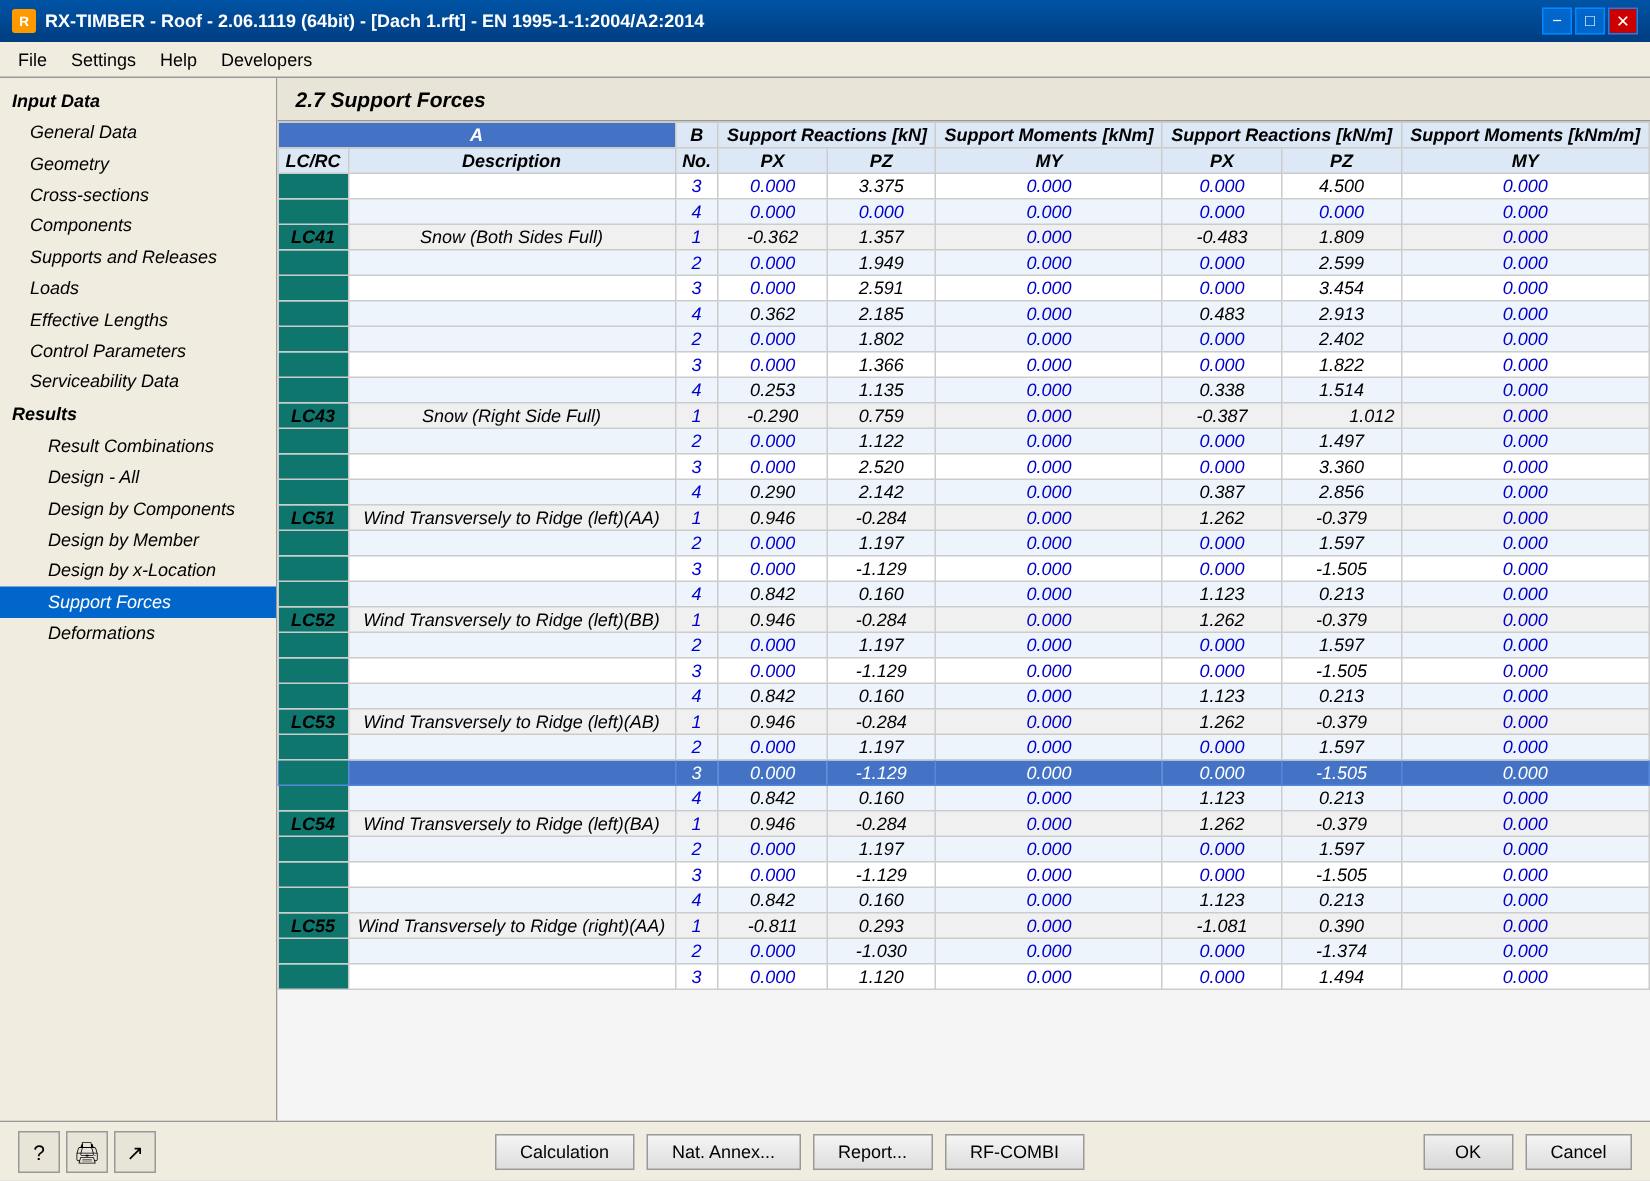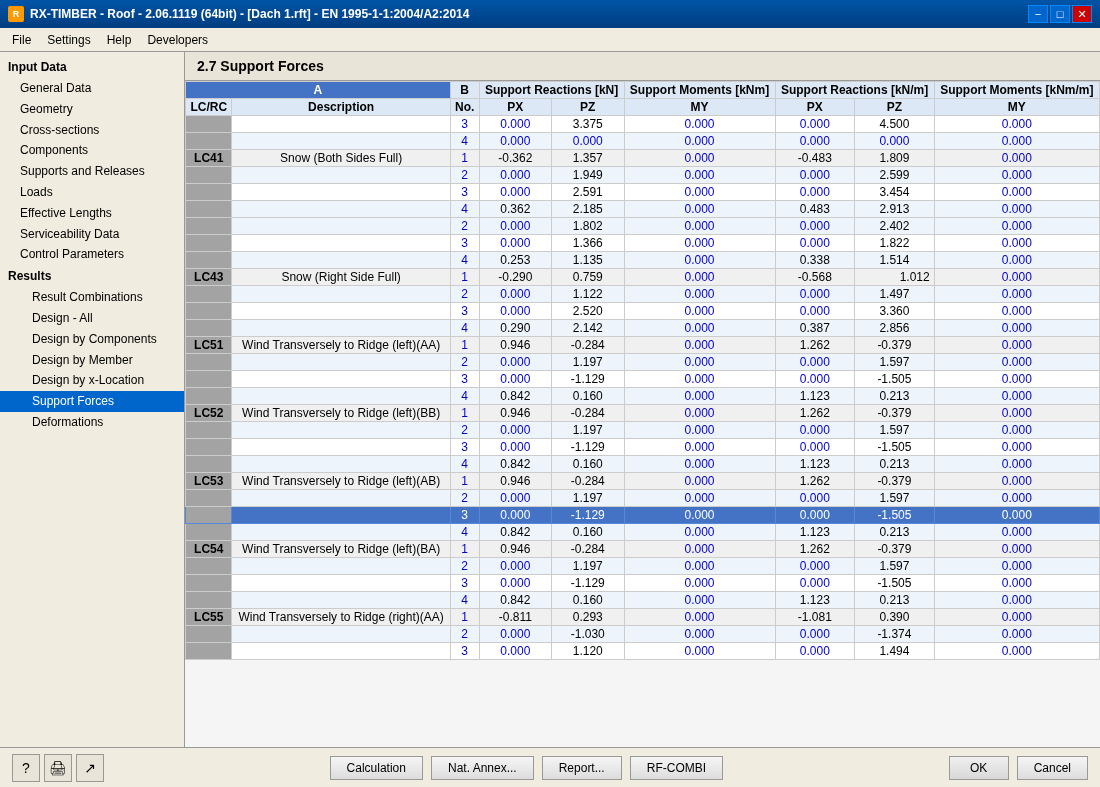--- a/index.html
+++ b/index.html
@@ -31,20 +31,21 @@
       align-items: center;
       padding: 0 4px;
       border-bottom: 1px solid #999;
     }
     .menu-item { padding: 2px 8px; cursor: pointer; height: 22px; display: flex; align-items: center; }
 
     
     .main-layout {
       display: flex;
       height: calc(787px - 28px - 24px - 40px);
+      font-style: italic;
     }
 
     
     .sidebar {
       width: 185px;
       background: #f0ece0;
       border-right: 1px solid #999;
       overflow-y: auto;
       padding: 4px 0;
     }
@@ -114,21 +115,21 @@
     table.data-table .col-a-header {
       background: #4472c4;
       color: white;
     }
 
     td.lc-cell { font-weight: bold; text-align: left; padding-left: 4px; }
     td.desc-cell { text-align: left; padding-left: 4px; }
     td.num-cell { text-align: right; padding-right: 4px; }
 
     
-    .col-a { background: #a3a3a3; font-weight: bold; }
+    .col-a { background: #0f766e; font-weight: bold; }
 
     
     .bottom-bar {
       height: 40px;
       background: #f0ece0;
       border-top: 1px solid #999;
       display: flex;
       align-items: center;
       justify-content: space-between;
       padding: 0 12px;
@@ -185,22 +186,22 @@
 
   <div class="sidebar">
     <div class="sidebar-section-title">Input Data</div>
     <div class="sidebar-item">General Data</div>
     <div class="sidebar-item">Geometry</div>
     <div class="sidebar-item">Cross-sections</div>
     <div class="sidebar-item">Components</div>
     <div class="sidebar-item">Supports and Releases</div>
     <div class="sidebar-item">Loads</div>
     <div class="sidebar-item">Effective Lengths</div>
+    <div class="sidebar-item">Control Parameters</div>
     <div class="sidebar-item">Serviceability Data</div>
-    <div class="sidebar-item">Control Parameters</div>
 
     <div class="sidebar-section-title">Results</div>
     <div class="sidebar-sub-item">Result Combinations</div>
     <div class="sidebar-sub-item">Design - All</div>
     <div class="sidebar-sub-item">Design by Components</div>
     <div class="sidebar-sub-item">Design by Member</div>
     <div class="sidebar-sub-item">Design by x-Location</div>
     <div class="sidebar-sub-item selected">Support Forces</div>
     <div class="sidebar-sub-item">Deformations</div>
   </div>
@@ -339,21 +340,21 @@
               <td class="num-cell" style="color: rgb(0, 0, 0);">1.514</td>
               <td class="num-cell" style="color: rgb(0, 0, 204);">0.000</td>
             </tr>
             <tr style="background: rgb(240, 240, 240);">
               <td class="lc-cell col-a">LC43</td>
               <td class="desc-cell">Snow (Right Side Full)</td>
               <td class="num-cell" style="color: rgb(0, 0, 204);">1</td>
               <td class="num-cell" style="color: rgb(0, 0, 0);">-0.290</td>
               <td class="num-cell" style="color: rgb(0, 0, 0);">0.759</td>
               <td class="num-cell" style="color: rgb(0, 0, 204);">0.000</td>
-              <td class="num-cell" style="color: rgb(0, 0, 0);">-0.568</td>
+              <td class="num-cell" style="color: rgb(0, 0, 0);">-0.387</td>
               <td class="num-cell" style="color: rgb(0, 0, 0); text-align: right;">1.012</td>
               <td class="num-cell" style="color: rgb(0, 0, 204);">0.000</td>
             </tr>
             <tr style="background: rgb(238, 244, 251);">
               <td class="lc-cell col-a"></td>
               <td class="desc-cell"></td>
               <td class="num-cell" style="color: rgb(0, 0, 204);">2</td>
               <td class="num-cell" style="color: rgb(0, 0, 204);">0.000</td>
               <td class="num-cell" style="color: rgb(0, 0, 0);">1.122</td>
               <td class="num-cell" style="color: rgb(0, 0, 204);">0.000</td>

